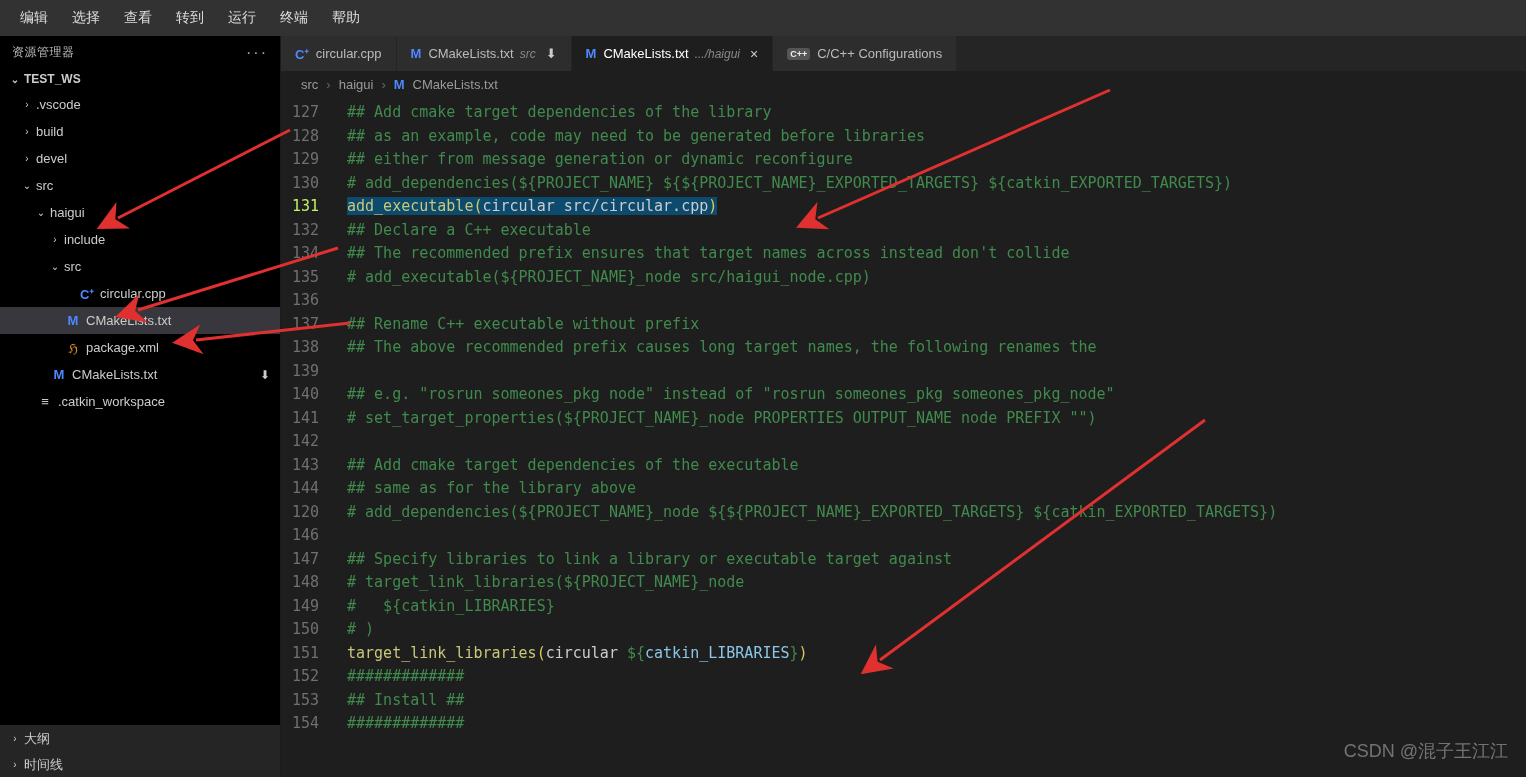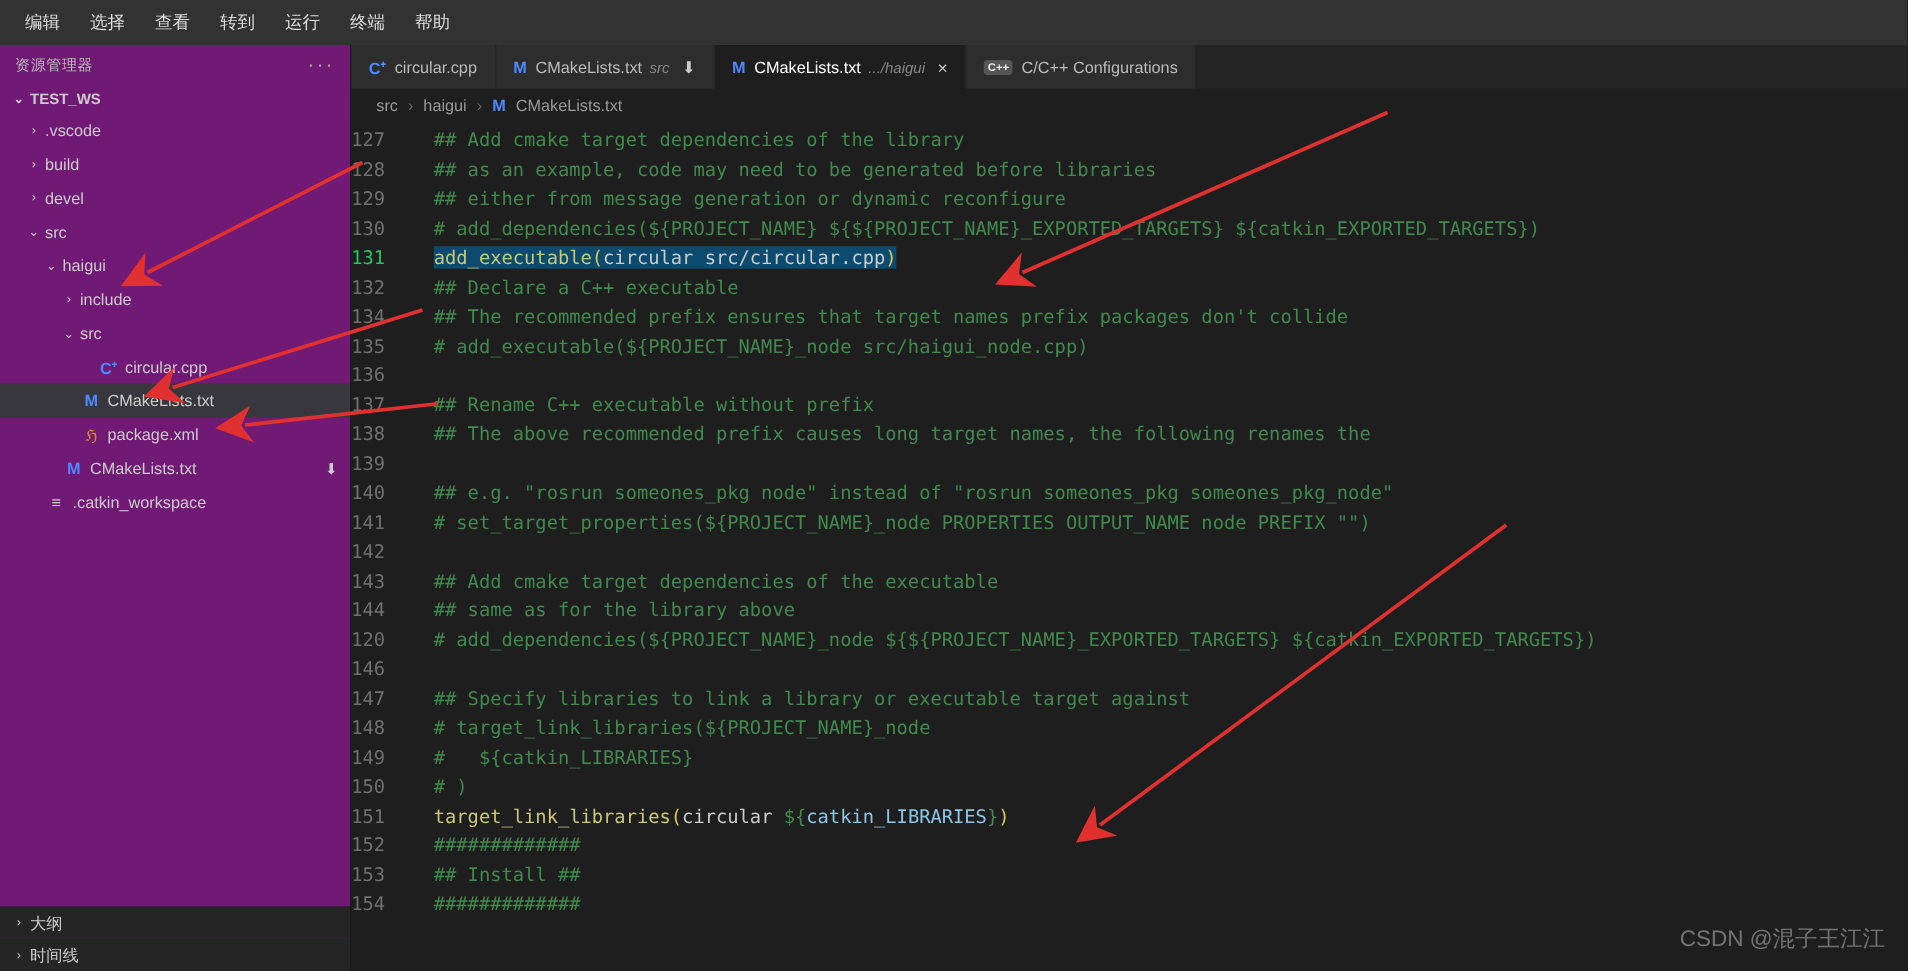--- a/index.html
+++ b/index.html
@@ -12,21 +12,21 @@
     position: relative;
   }
   .menubar {
     height: 36px; background: #323233;
     display: flex; align-items: center; padding: 0 8px;
     color: #ddd; font-size: 14px;
   }
   .menubar span { padding: 0 12px; cursor: default; }
   .main { display: flex; height: 741px; }
   .sidebar {
-    width: 281px; background: #701a75;
+    width: 281px; background: #000000;
     display: flex; flex-direction: column;
     border-right: 1px solid #1b1b1b;
   }
   .sidebar-header {
     height: 33px; display: flex; align-items: center;
     justify-content: space-between; padding: 0 12px;
     color: #bbb; font-size: 12px; letter-spacing: 0.5px;
   }
   .dots { letter-spacing: 2px; color: #aaa; font-size: 16px; }
   .tree-header {
@@ -77,24 +77,24 @@
   }
   .breadcrumb span { padding: 0 4px; }
   .breadcrumb .sep { color: #666; }
   .code {
     flex: 1; overflow: auto; padding-top: 4px;
     font-family: "Consolas","Menlo",monospace; font-size: 15px;
     line-height: 23.5px;
   }
   .line { display: flex; }
   .gutter {
-    width: 56px; padding-right: 18px;
+    width: 56px; text-align: right; padding-right: 18px;
     color: #707070; user-select: none;
   }
-  .gutter.current { color: #22c55e; }
+  .gutter.current { color: #bef264; }
   .code-text { white-space: pre; padding-left: 10px; text-align: right; }
   .c-comment { color: #418a4d; }
   .c-func { color: #c8c77a; }
   .c-var { color: #8bc7e6; }
   .c-punct2 { color: #d8c95b; }
   .sel-bg { background: #0c4a6e; }
   .watermark {
     position: absolute; right: 18px; bottom: 14px;
     color: rgba(200,200,200,0.5); font-size: 18px;
     pointer-events: none;
@@ -245,21 +245,21 @@
         <div class="line">
           <div class="gutter current">131</div>
           <div class="code-text"><span class="sel-bg"><span class="c-func">add_executable</span><span class="c-punct2">(</span><span style="color:#ccc">circular src/circular.cpp</span><span class="c-punct2">)</span></span></div>
         </div>
         <div class="line">
           <div class="gutter">132</div>
           <div class="code-text"><span class="c-comment">## Declare a C++ executable</span></div>
         </div>
         <div class="line">
           <div class="gutter">134</div>
-          <div class="code-text"><span class="c-comment">## The recommended prefix ensures that target names prefix packages don't collide</span></div>
+          <div class="code-text"><span class="c-comment">## The recommended prefix ensures that target names across instead don't collide</span></div>
         </div>
         <div class="line">
           <div class="gutter">135</div>
           <div class="code-text"><span class="c-comment"># add_executable(${PROJECT_NAME}_node src/haigui_node.cpp)</span></div>
         </div>
         <div class="line">
           <div class="gutter">136</div>
           <div class="code-text"></div>
         </div>
         <div class="line">

